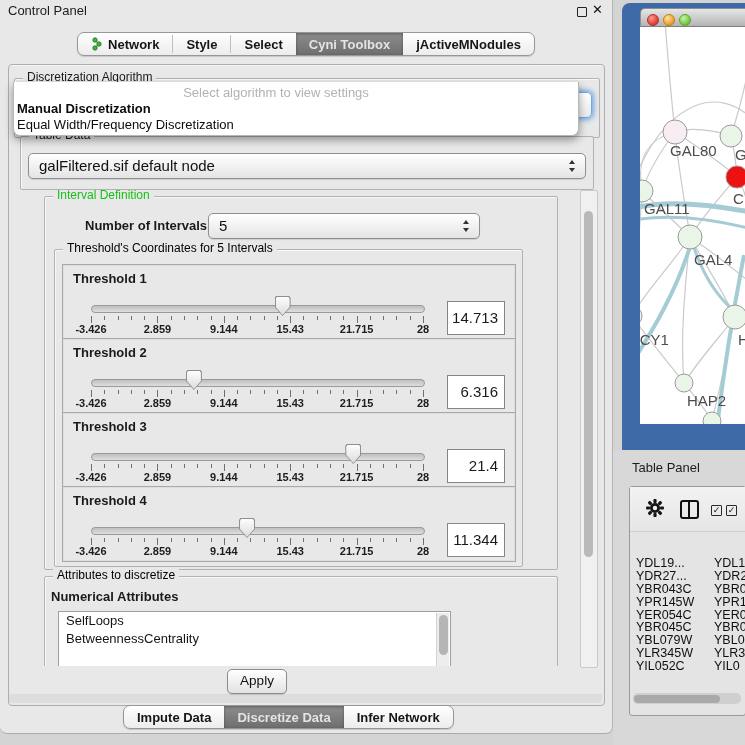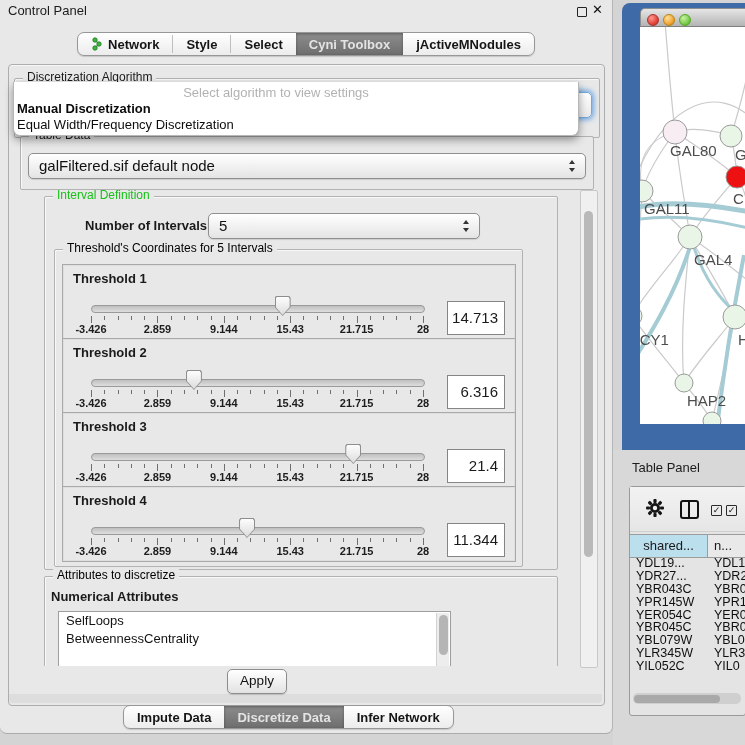--- a/index.html
+++ b/index.html
@@ -464,24 +464,20 @@
             <rect x="8.4" y="1" width="3.2" height="4" rx="1" transform="rotate(270 10 10)"></rect>
             <rect x="8.4" y="1" width="3.2" height="4" rx="1" transform="rotate(315 10 10)"></rect>
           </g>
       </g>
       <circle cx="10" cy="10" r="2.2" fill="#f0f0f0"></circle>
     </svg>
     <div id="split-view-icon"></div>
     <span class="mini-check" style="left:81px">✓</span>
     <span class="mini-check" style="left:96px">✓</span>
   </div>
-  <div id="tp-header">
-    <div id="tp-col1">shared...</div>
-    <div id="tp-col2">n...</div>
-  </div>
   <div id="tp-rows">
       <div class="tp-row">
         <span class="tp-c1">YDL19...</span>
         <span class="tp-c2">YDL1</span>
       </div>
       <div class="tp-row">
         <span class="tp-c1">YDR27...</span>
         <span class="tp-c2">YDR2</span>
       </div>
       <div class="tp-row">

